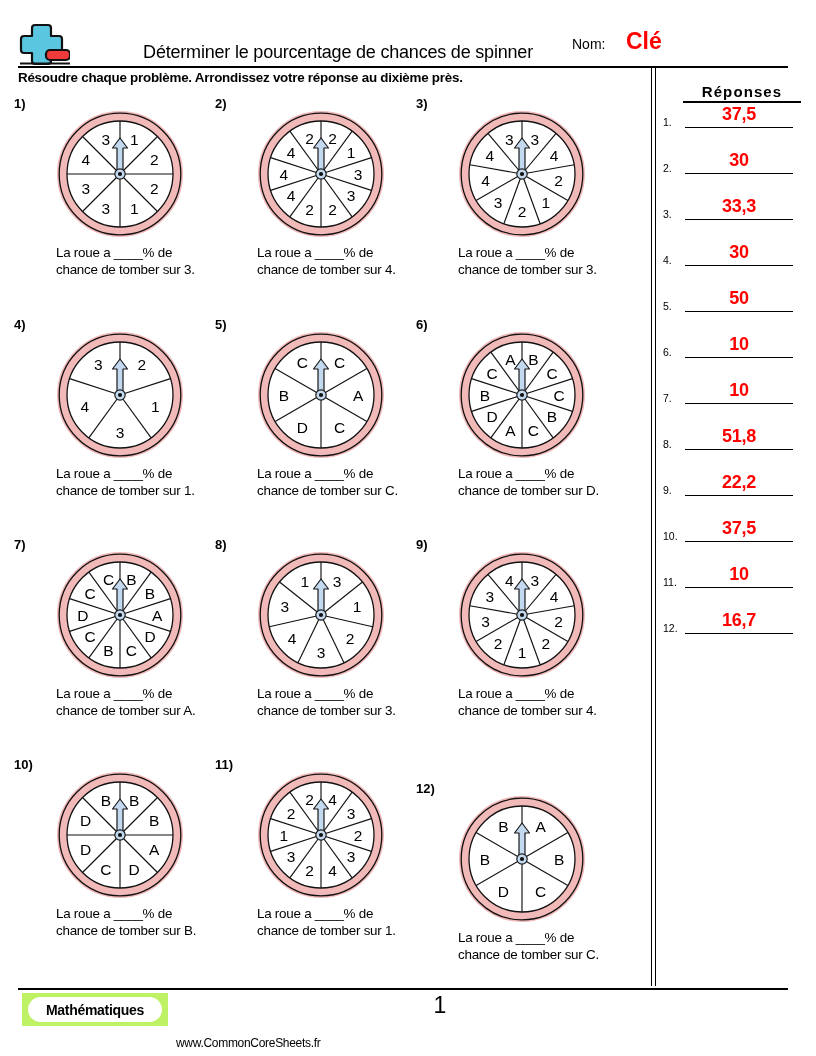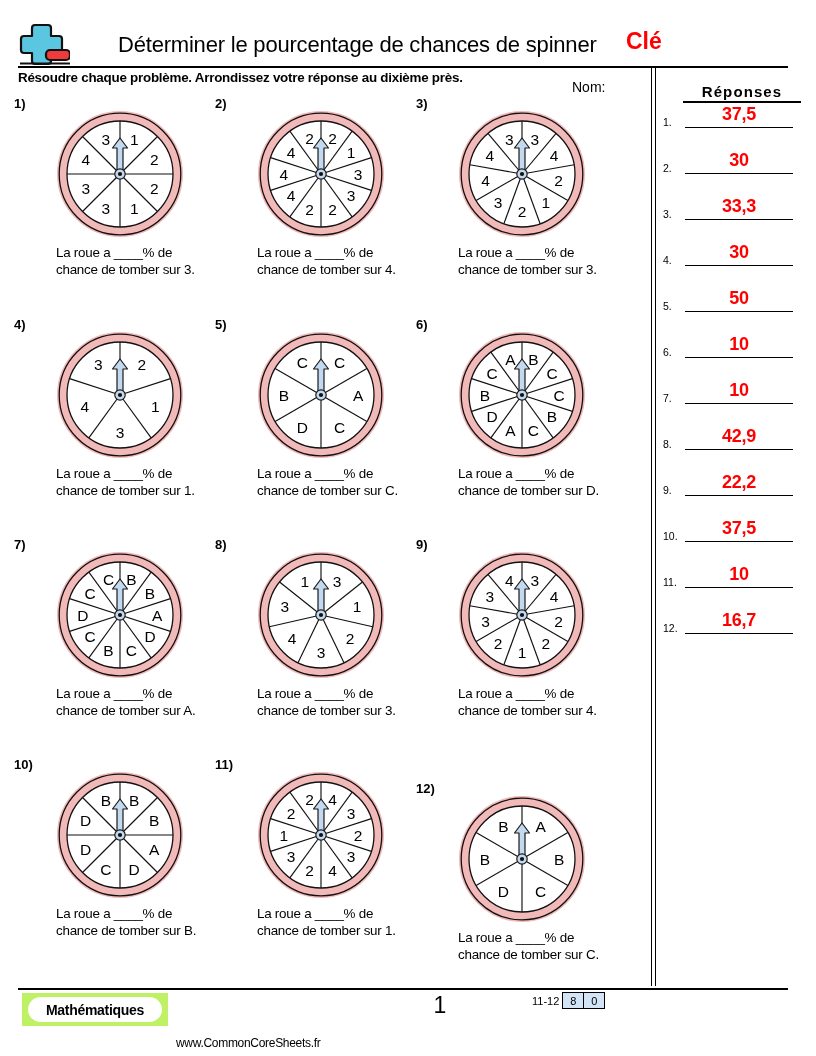--- a/index.html
+++ b/index.html
@@ -12,29 +12,28 @@
     position: relative;
     overflow: hidden;
   }
 
   
   #header {
     position: absolute; left: 14px; top: 22px; width: 788px; height: 48px;
   }
   #logo { position: absolute; left: 4px; top: 0px; width: 52px; height: 44px; }
   #title-text {
-    position: absolute; left: 104px; top: 10px; width: 440px;
+    position: absolute; left: 104px; top: 20px; width: 440px;
     text-align: center;
-    font-size: 22px; letter-spacing: -0.2px;
+    font-size: 18px; letter-spacing: -0.2px;
     white-space: nowrap;
   }
   #nom-label {
     position: absolute; left: 558px; top: 14px;
     font-size: 14px;
-    margin-top: 43px;
   }
   #key-word {
     position: absolute; left: 612px; top: 6px;
     font-size: 23px; font-weight: bold; color: #ff0000;
   }
   #header-rule {
     position: absolute; left: 18px; top: 66px; width: 770px; height: 0;
     border-top: 2.2px solid #000;
   }
 
@@ -182,21 +181,21 @@
       <span class="ans-val">10</span>
     </div>
     <div class="ans-row" style="top: 374px;">
       <span class="ans-num">7.</span>
       <span class="ans-line"></span>
       <span class="ans-val">10</span>
     </div>
     <div class="ans-row" style="top: 420px;">
       <span class="ans-num">8.</span>
       <span class="ans-line"></span>
-      <span class="ans-val">42,9</span>
+      <span class="ans-val">51,8</span>
     </div>
     <div class="ans-row" style="top: 466px;">
       <span class="ans-num">9.</span>
       <span class="ans-line"></span>
       <span class="ans-val">22,2</span>
     </div>
     <div class="ans-row" style="top: 512px;">
       <span class="ans-num">10.</span>
       <span class="ans-line"></span>
       <span class="ans-val">37,5</span>
@@ -618,28 +617,15 @@
 
 <div id="footer-rule"></div>
 <div id="brand-box">
   <div id="brand-pill">Mathématiques</div>
 </div>
 <div id="site-url">www.CommonCoreSheets.fr</div>
 <div id="page-no">1</div>
 <div id="score-table">
     <table>
       <tbody>
-        <tr>
-          <td class="lbl">11-12</td>
-          <td class="cell shade">8</td>
-          <td class="cell shade">0</td>
-          <td class="blank"></td>
-          <td class="blank"></td>
-          <td class="blank"></td>
-          <td class="blank"></td>
-          <td class="blank"></td>
-          <td class="blank"></td>
-          <td class="blank"></td>
-          <td class="blank"></td>
-        </tr>
       </tbody>
     </table>
   </div>
 
 </body></html>

